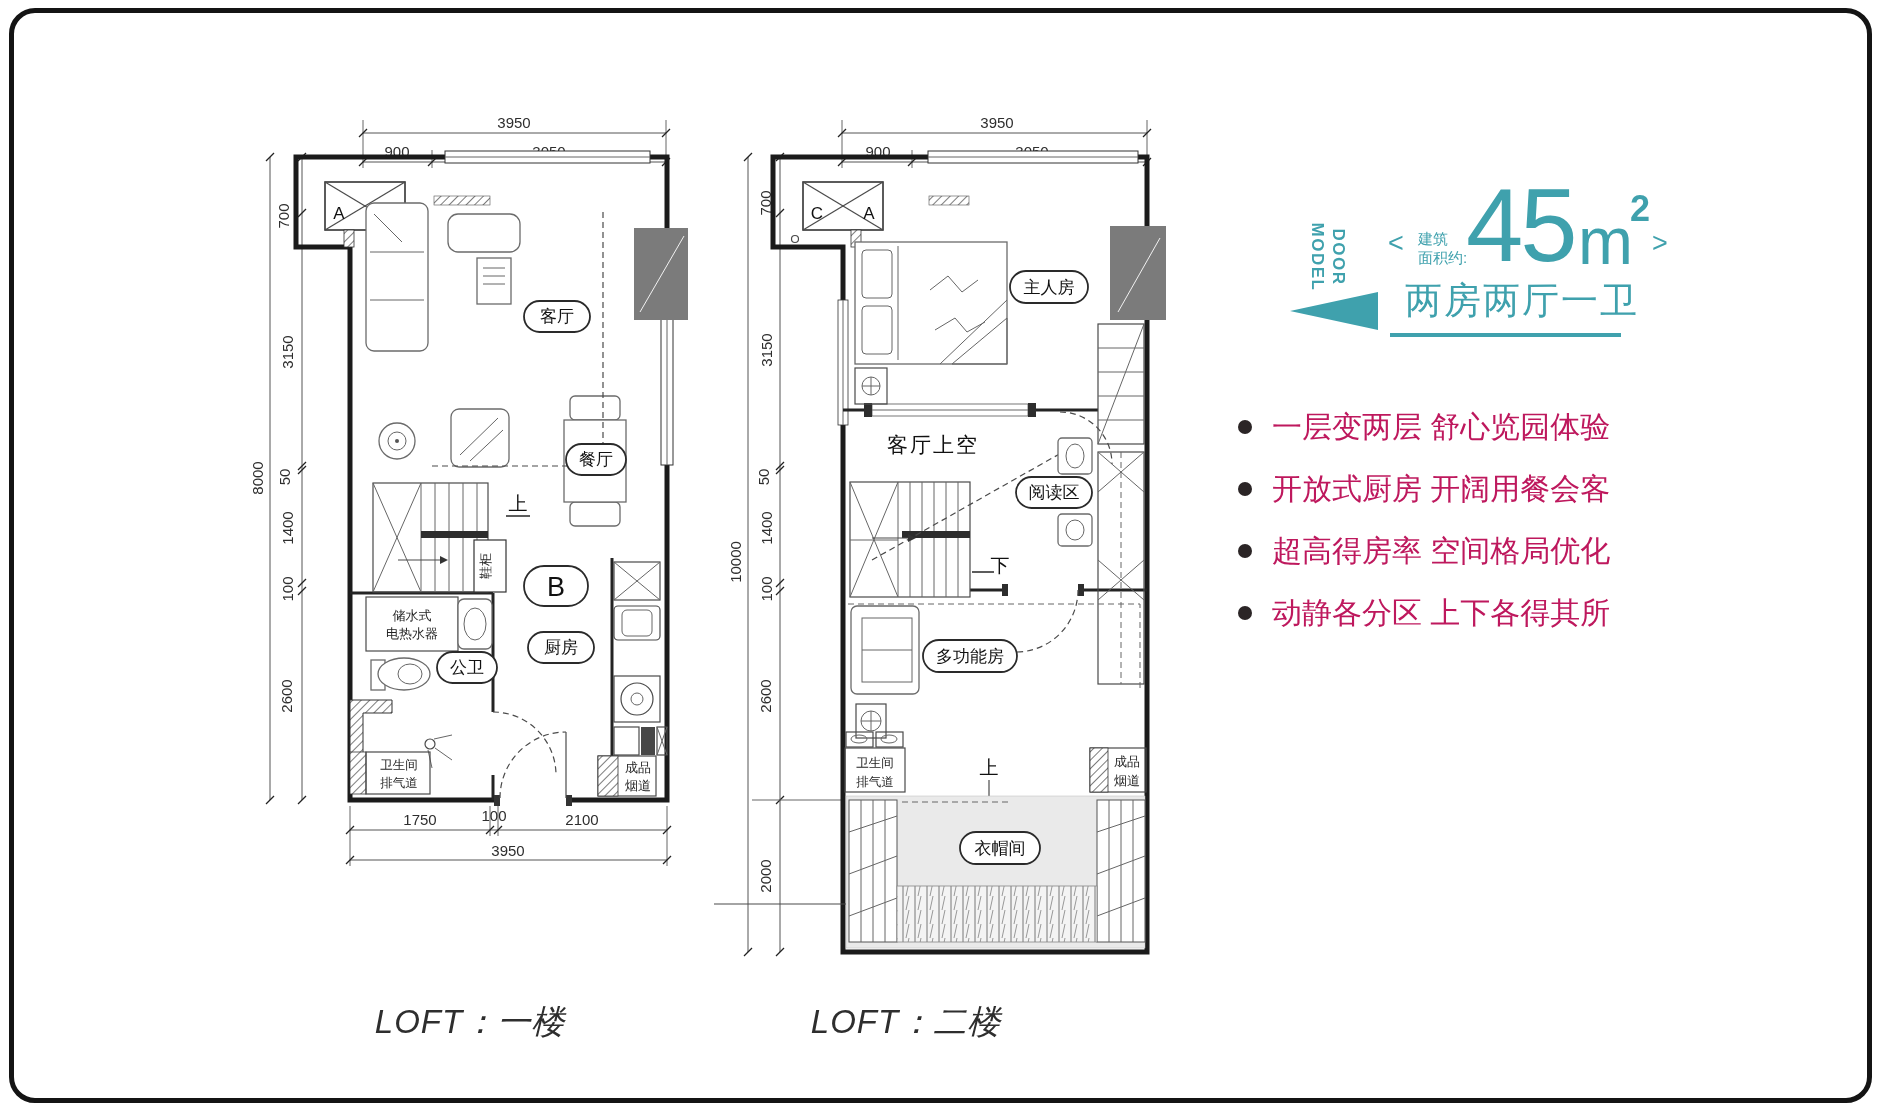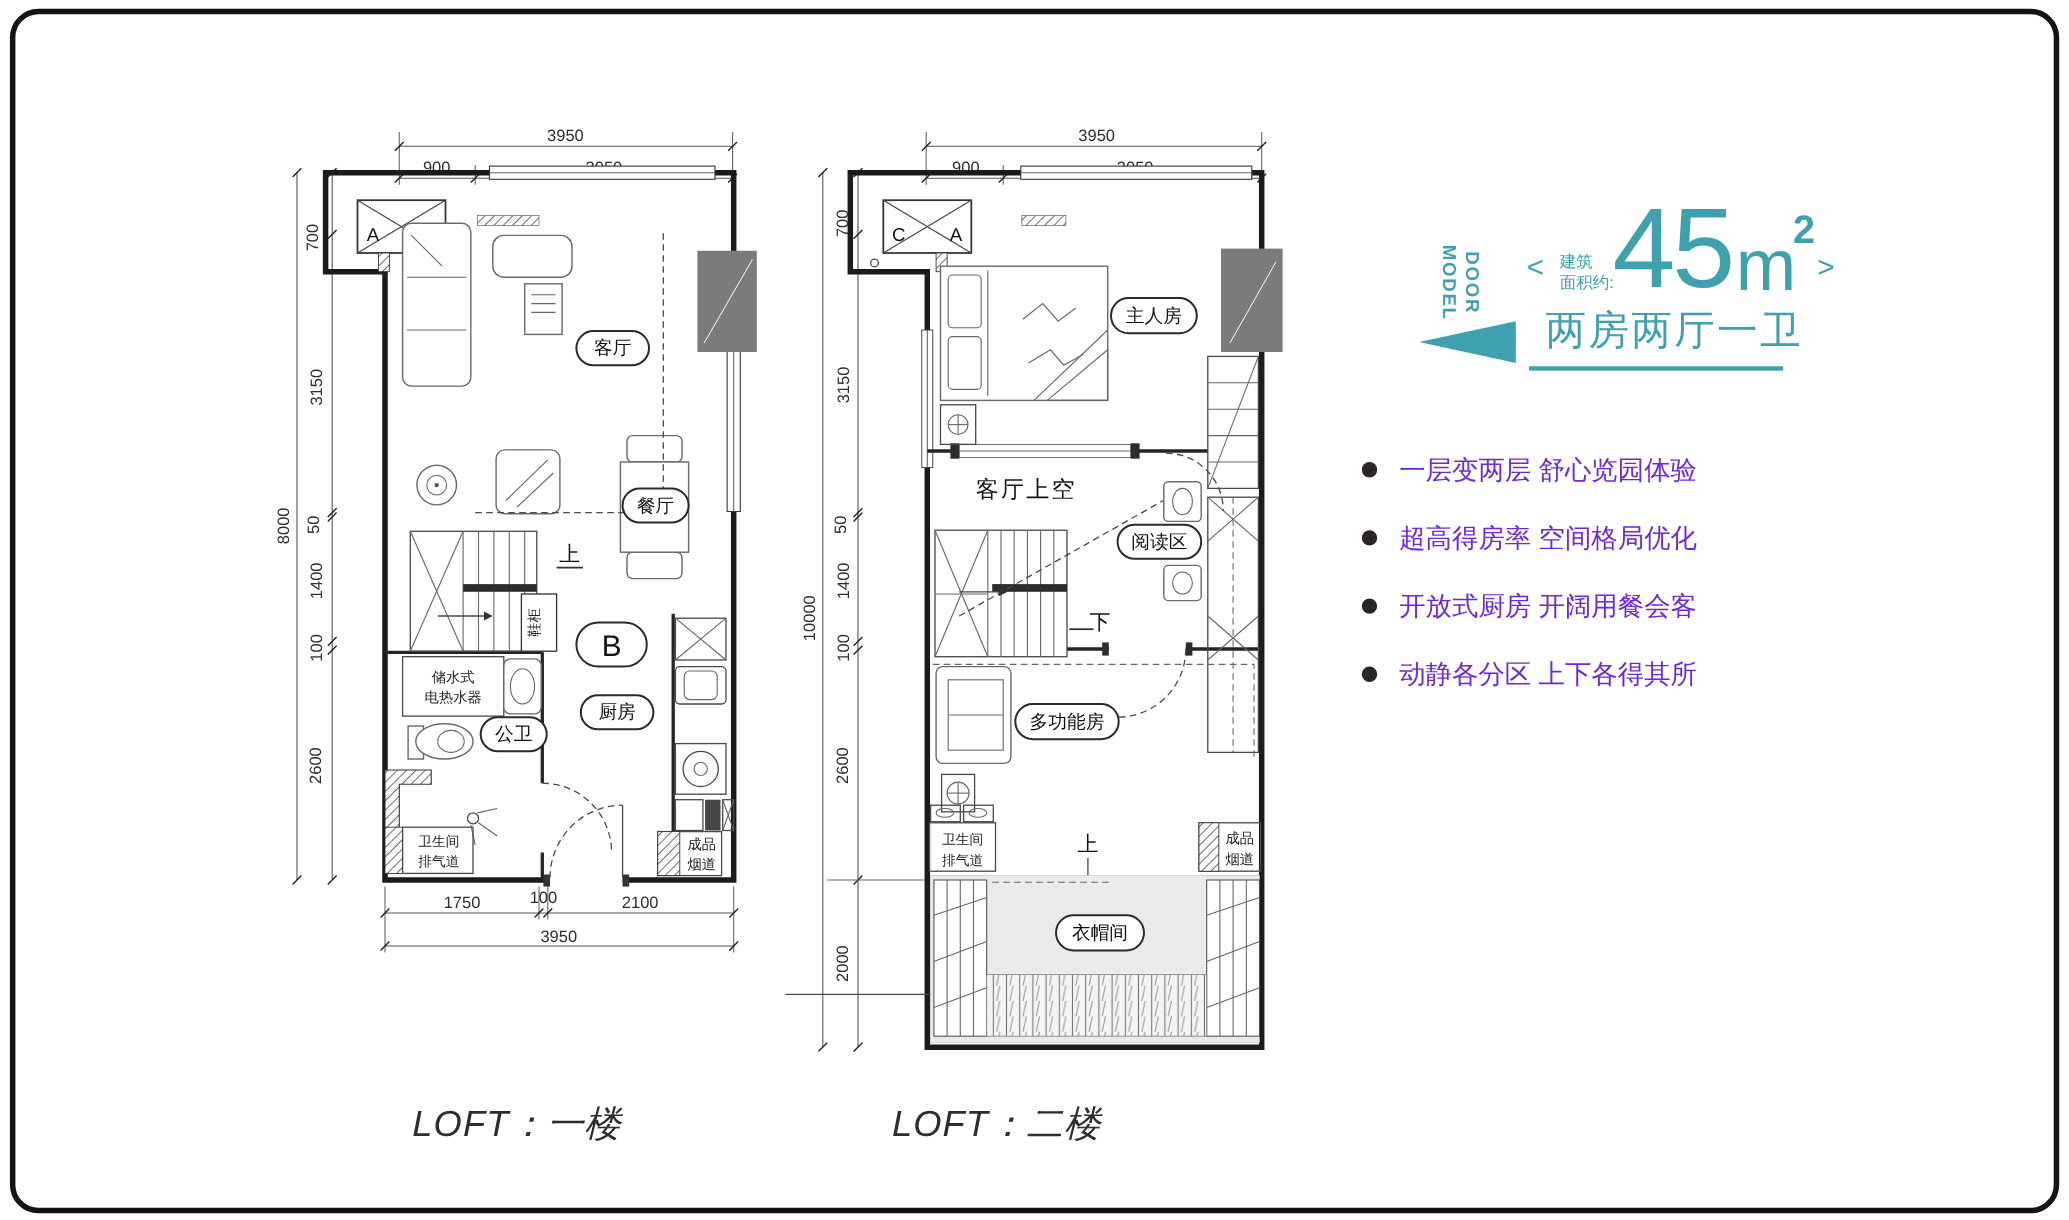--- a/index.html
+++ b/index.html
@@ -31,21 +31,21 @@
              text-align:center;transform:rotate(90deg);}
   .tri-left{width:0;height:0;border-top:19px solid transparent;border-bottom:19px solid transparent;}
   .bracket{font-size:27px;font-weight:300;}
   .arealabel{font-size:15px;line-height:1.25;}
   .bignum{font-size:103px;line-height:0.8;letter-spacing:-3px;text-align:center;}
   .bigunit{font-size:66px;line-height:0.8;}
   .bigsup{font-size:36px;font-weight:bold;}
   .headline{font-size:37px;letter-spacing:2px;}
   .rule{height:4px;}
   .bullets{list-style:none;margin:0;padding:0;}
-  .bullets li{position:relative;height:62px;font-size:24px;color:#6d28d9;
+  .bullets li{position:relative;height:62px;font-size:30px;color:#be185d;
               padding-left:40px;display:flex;align-items:center;white-space:nowrap;}
   .bullets li::before{content:"";position:absolute;left:6px;top:50%;margin-top:-7px;
               width:14px;height:14px;border-radius:50%;background:#2b2526;}
   .caption{font-size:33px;color:#2e2e2e;text-align:center;letter-spacing:1px;font-style:italic;}
 </style>
 </head>
 <body>
 
 <div class="frame"></div>
 
@@ -494,16 +494,16 @@
 <span class="abs teal bignum" style="left:1466px;top:185px;">45</span>
 <span class="abs teal bigunit" style="left:1578px;top:215px;">m</span>
 <span class="abs teal bigsup" style="left:1630px;top:188px;">2</span>
 <span class="abs teal bracket" style="left:1652px;top:228px;">&gt;</span>
 
 <div class="abs teal headline" style="left:1405px;top:276px;">两房两厅一卫</div>
 <div class="abs rule" style="left:1390px;top:333px;width:231px;background:var(--accent);"></div>
 
 <ul class="abs bullets" style="left:1232px;top:396px;">
   <li>一层变两层 舒心览园体验</li>
+  <li>开放式厨房 开阔用餐会客</li>
   <li>超高得房率 空间格局优化</li>
-  <li>开放式厨房 开阔用餐会客</li>
   <li>动静各分区 上下各得其所</li>
 </ul>
 
 </body></html>

